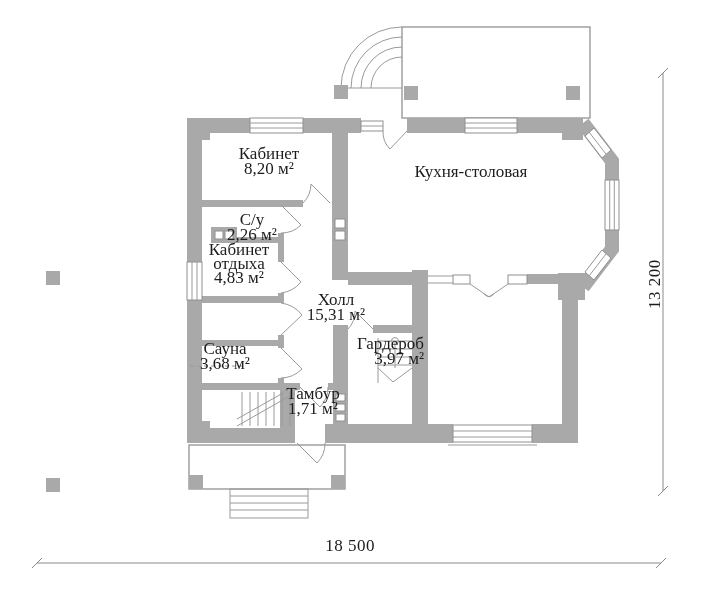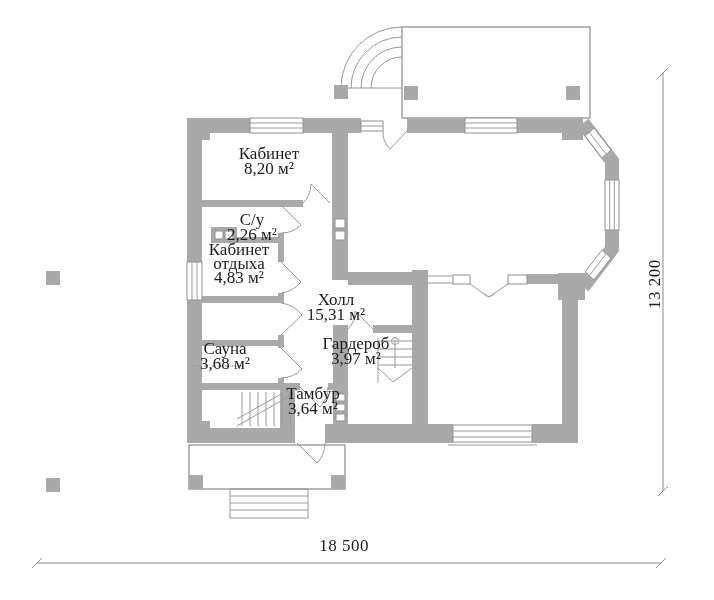--- a/index.html
+++ b/index.html
@@ -229,31 +229,32 @@
   <div class="room-label" style="left:175px;top:342px;width:100px;">
     <span class="rname">Сауна</span>
     <span class="area">3,68 м²</span>
   </div>
 
   <div class="room-label" style="left:286px;top:293px;width:100px;">
     <span class="rname">Холл</span>
     <span class="area">15,31 м²</span>
   </div>
 
-  <div class="room-label" style="left:306px;top:337px;width:100px;">
+  <div class="room-label" style="left:324px;top:337px;width:100px;text-align:right;">
     <span class="rname">Гардероб</span>
     <span class="area">3,97 м²</span>
   </div>
 
   <div class="room-label" style="left:263px;top:387px;width:100px;">
     <span class="rname">Тамбур</span>
-    <span class="area">3,64 м²</span>
+    <span class="area">1,71 м²</span>
   </div>
 
   <div class="room-label" style="left:406px;top:165px;width:130px;">
-  </div>
-
-
-  <div class="dim-label" id="dim-bottom-label" style="left:294px;top:536px;width:100px;">18 500</div>
+    <span class="rname">Кухня-столовая</span>
+  </div>
+
+
+  <div class="dim-label" id="dim-bottom-label" style="left:300px;top:536px;width:100px;">18 500</div>
 
   <div class="dim-label" id="dim-right-label" style="left:603px;top:276px;width:100px;height:16px;">13 200</div>
 
 </div>
 
 </body></html>

